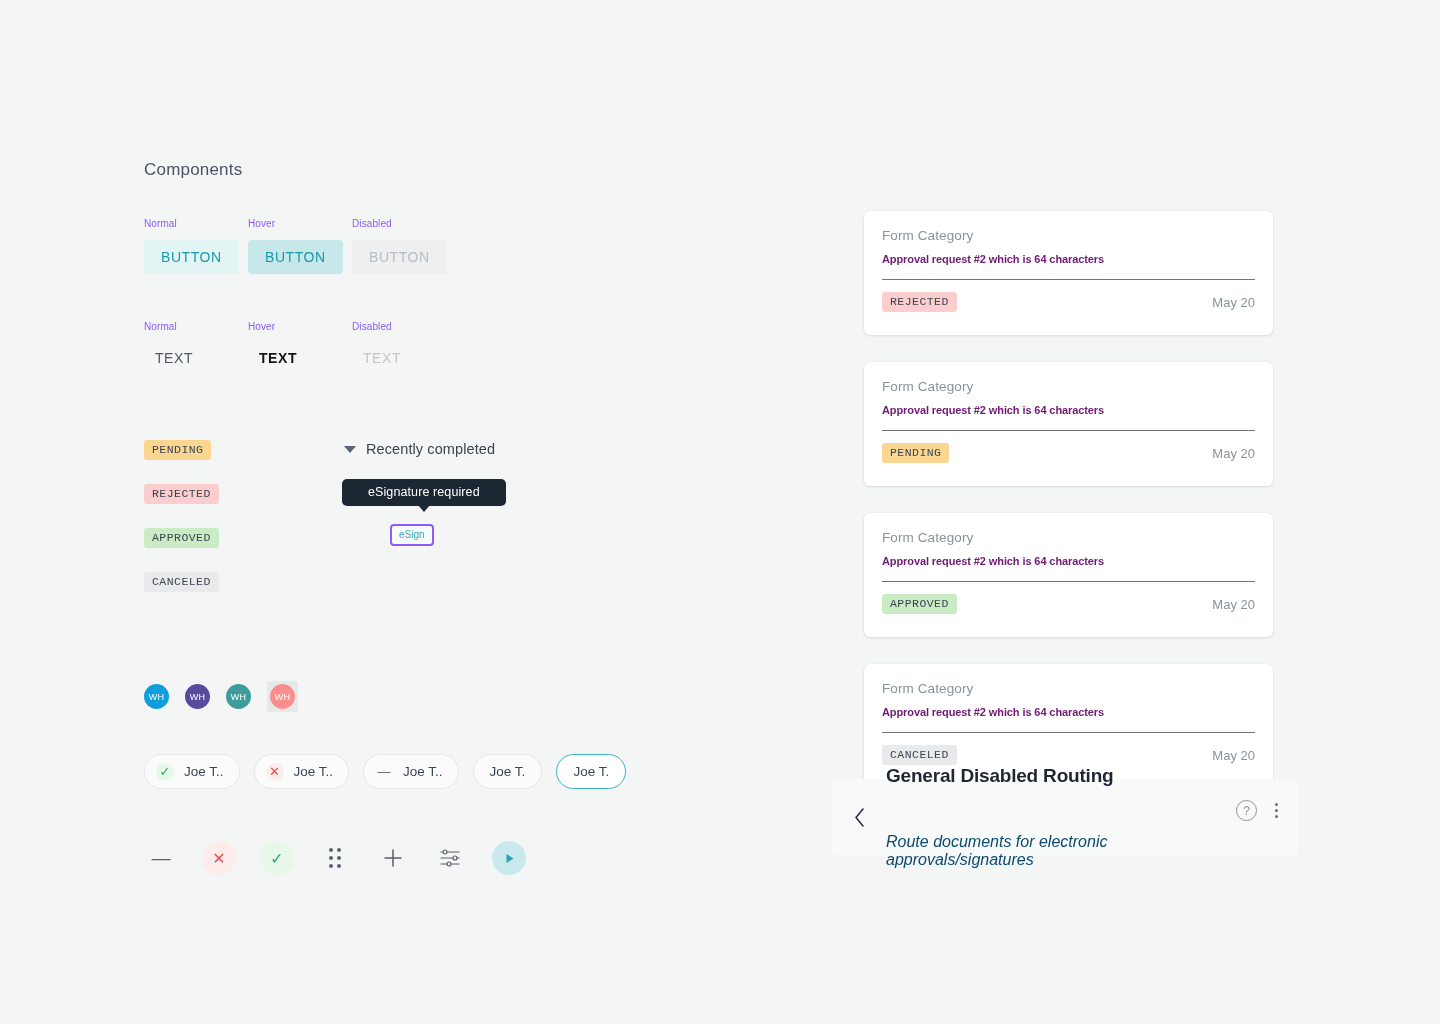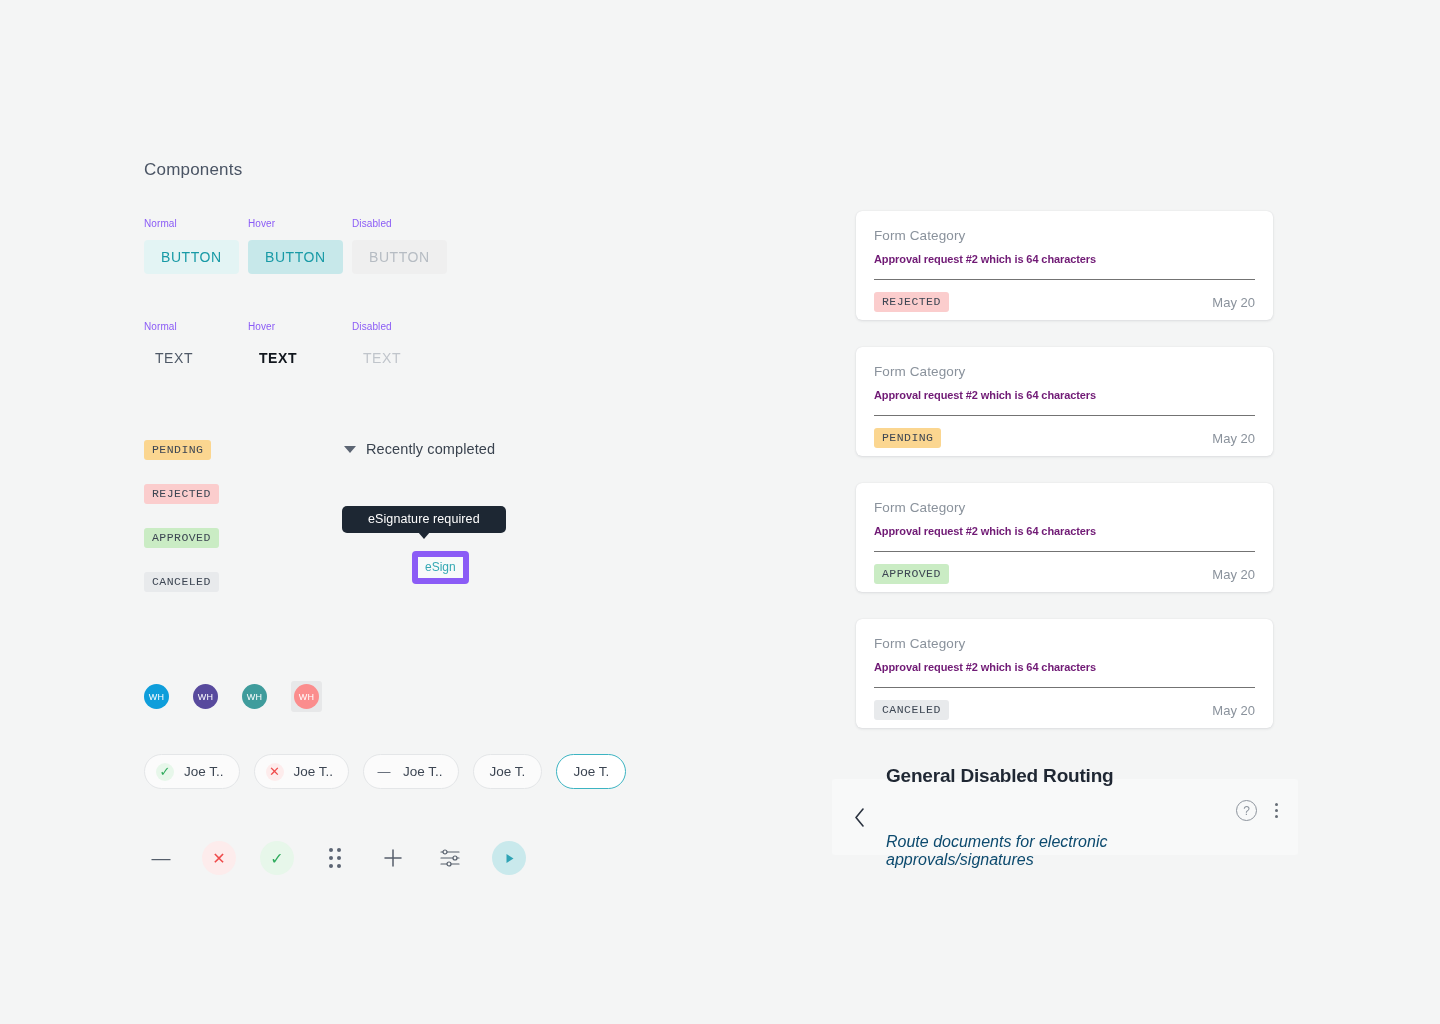--- a/index.html
+++ b/index.html
@@ -102,21 +102,21 @@
   .badge-approved { background: #caecc4; }
   .badge-canceled { background: #e8eaec; }
 
   
   #accordion-tooltip-col { padding-top: 2px; }
   #accordion {
     display: flex;
     align-items: center;
     gap: 10px;
     cursor: pointer;
-    margin-bottom: 49px;
+    margin-bottom: 22px;
   }
   #caret-down {
     width: 0; height: 0;
     border-left: 6.5px solid transparent;
     border-right: 6.5px solid transparent;
     border-top: 7px solid #5c6573;
   }
   #accordion-label {
     font-size: 14.5px;
     color: #3a434f;
@@ -148,36 +148,36 @@
     width: 0; height: 0;
     border-left: 6px solid transparent;
     border-right: 6px solid transparent;
     border-top: 7px solid #1d2733;
   }
   #esign-chip {
     display: inline-flex;
     align-items: center;
     justify-content: center;
     margin-top: 18px;
-    margin-left: 70px;
-    border: 6px solid #8b5cf6;
+    margin-left: 48px;
+    border: 2px solid #8b5cf6;
     border-radius: 4px;
     color: #35a9b4;
     background: #f7fafa;
-    font-size: 12px;
+    font-size: 10px;
     padding: 3px 7px 4px;
     cursor: pointer;
   }
 
   
   #avatar-row {
     margin-top: 66px;
     display: flex;
     align-items: center;
-    gap: 24px;
+    gap: 16px;
   }
   .avatar {
     width: 25px; height: 25px;
     border-radius: 50%;
     display: flex;
     align-items: center;
     justify-content: center;
     color: #ffffff;
     font-size: 9px;
     letter-spacing: .3px;
@@ -267,22 +267,23 @@
   #card-list {
     position: absolute;
     left: 856px;
     top: 211px;
     width: 417px;
   }
   .req-card {
     background: #ffffff;
     border-radius: 6px;
     box-shadow: 0 1px 3px rgba(22,33,48,.10), 0 0 1px rgba(22,33,48,.12);
-    padding: 17px 18px 8px;
+    padding: 17px 18px 23px;
     margin-bottom: 27px;
+    margin-left: 8px;
   }
   .card-category {
     font-size: 13.5px;
     color: #8a929c;
     letter-spacing: .1px;
     margin-bottom: 10px;
   }
   .card-title {
     font-size: 11px;
     font-weight: 700;

